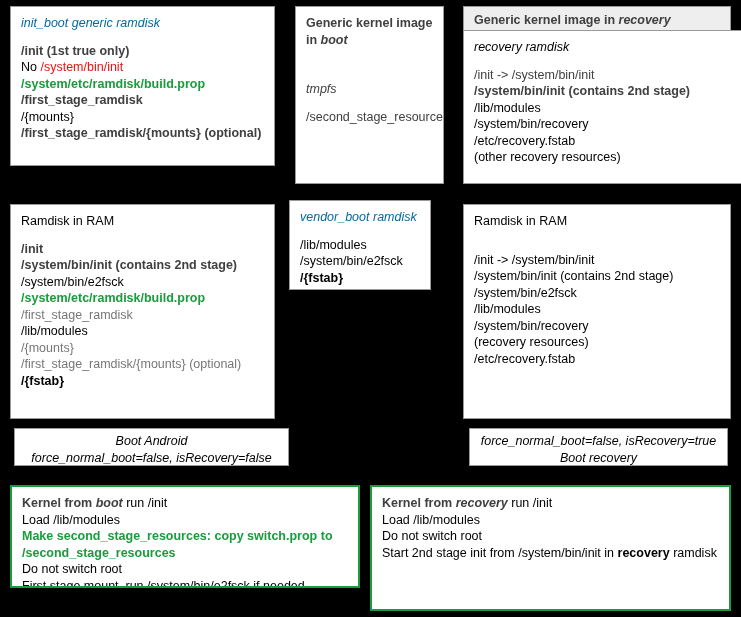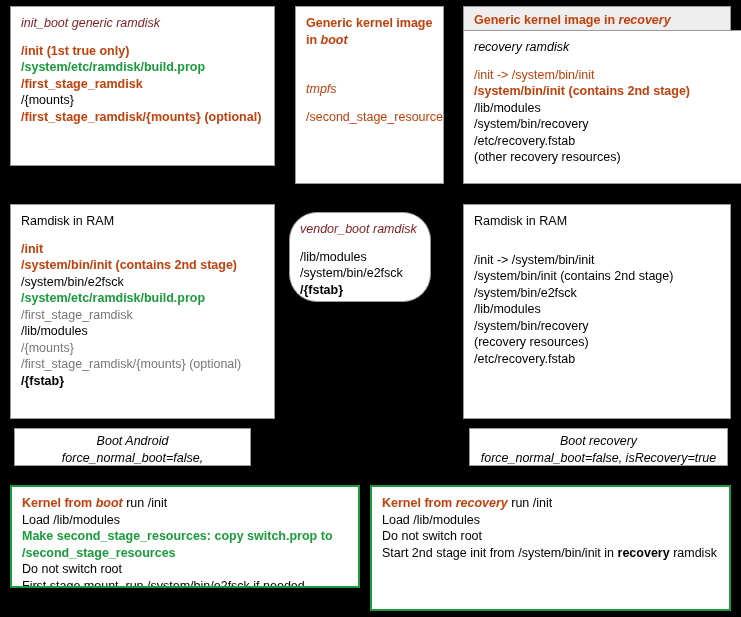--- a/index.html
+++ b/index.html
@@ -33,32 +33,32 @@
   }
   .line {
     font-size: 12.5px;
     line-height: 16.5px;
     color: #000000;
     white-space: pre-wrap;
   }
   .spacer {
     height: 11px;
   }
-  .magenta { color: #c2410c; }
+  .magenta { color: #404040; }
   .green   { color: #1a9c3c; }
   .red     { color: #ee1111; }
   .grey    { color: #777777; }
   .bold    { font-weight: bold; }
   .ital    { font-style: italic; }
   .center  { text-align: center; }
   .hdr {
     font-size: 12.5px;
     line-height: 16.5px;
     font-style: italic;
-    color: #7f1d1d;
+    color: #0369a1;
   }
   .hdr-band {
     position: absolute;
     background: #eeeeee;
     box-sizing: border-box;
     padding: 5px 10px;
     border: 1px solid #9a9a9a;
     border-bottom: none;
   }
   .hdr-band .line { font-weight: bold; }
@@ -74,20 +74,21 @@
 </style>
 </head>
 <body>
 
 <div class="stage">
 
   <div class="box bordered" style="left:10px; top:6px; width:265px; height:160px;">
     <div class="line hdr">init_boot generic ramdisk</div>
     <div class="spacer"></div>
     <div class="line magenta bold">/init (1st true only)</div>
+    <div class="line">No <span class="red">/system/bin/init</span></div>
     <div class="line green bold">/system/etc/ramdisk/build.prop</div>
     <div class="line magenta bold">/first_stage_ramdisk</div>
     <div class="line">/{mounts}</div>
     <div class="line magenta bold">/first_stage_ramdisk/{mounts} (optional)</div>
   </div>
 
   <div class="box bordered" style="left:295px; top:6px; width:149px; height:178px;">
     <div class="line magenta bold"><span>Generic kernel image in </span><span class="ital">boot</span></div>
     <div class="spacer"></div>
     <div class="spacer"></div>
@@ -118,49 +119,49 @@
     <div class="line magenta bold">/system/bin/init (contains 2nd stage)</div>
     <div class="line">/system/bin/e2fsck</div>
     <div class="line green bold">/system/etc/ramdisk/build.prop</div>
     <div class="line grey">/first_stage_ramdisk</div>
     <div class="line">/lib/modules</div>
     <div class="line grey">/{mounts}</div>
     <div class="line grey">/first_stage_ramdisk/{mounts} (optional)</div>
     <div class="line bold">/{fstab}</div>
   </div>
 
-  <div class="box bordered" style="left:289px; top:212px; width:142px; height:90px;border-radius:28px;">
+  <div class="box bordered" style="left:289px; top:200px; width:142px; height:90px;">
     <div class="line hdr"><span class="ital">vendor_boot</span><span> ramdisk</span></div>
     <div class="spacer"></div>
     <div class="line">/lib/modules</div>
     <div class="line">/system/bin/e2fsck</div>
     <div class="line bold">/{fstab}</div>
   </div>
 
   <div class="box bordered" style="left:463px; top:204px; width:268px; height:215px;">
     <div class="line">Ramdisk in RAM</div>
     <div class="spacer"></div>
     <div class="spacer"></div>
     <div class="line">/init -&gt; /system/bin/init</div>
     <div class="line">/system/bin/init (contains 2nd stage)</div>
     <div class="line">/system/bin/e2fsck</div>
     <div class="line">/lib/modules</div>
     <div class="line">/system/bin/recovery</div>
     <div class="line">(recovery resources)</div>
     <div class="line">/etc/recovery.fstab</div>
   </div>
 
-  <div class="box bordered" style="left:14px; top:428px; width:237px; height:38px; padding:4px 8px;">
+  <div class="box bordered" style="left:14px; top:428px; width:275px; height:38px; padding:4px 8px;">
     <div class="line center ital">Boot Android</div>
     <div class="line center ital">force_normal_boot=false, isRecovery=false</div>
   </div>
 
   <div class="box bordered" style="left:469px; top:428px; width:259px; height:38px; padding:4px 8px;">
+    <div class="line center ital">force_normal_boot=false, isRecovery=true</div>
     <div class="line center ital">Boot recovery</div>
-    <div class="line center ital">force_normal_boot=false, isRecovery=true</div>
   </div>
 
   <div class="bottombox" style="left:10px; top:485px; width:350px; height:103px;">
     <div class="line"><span class="magenta bold">Kernel from </span><span class="magenta bold ital">boot</span><span> run /init</span></div>
     <div class="line">Load /lib/modules</div>
     <div class="line green bold">Make second_stage_resources: copy switch.prop to /second_stage_resources</div>
     <div class="line">Do not switch root</div>
     <div class="line">First stage mount, run /system/bin/e2fsck if needed</div>
     <div class="line">Start 2nd stage init from system partition</div>
   </div>

